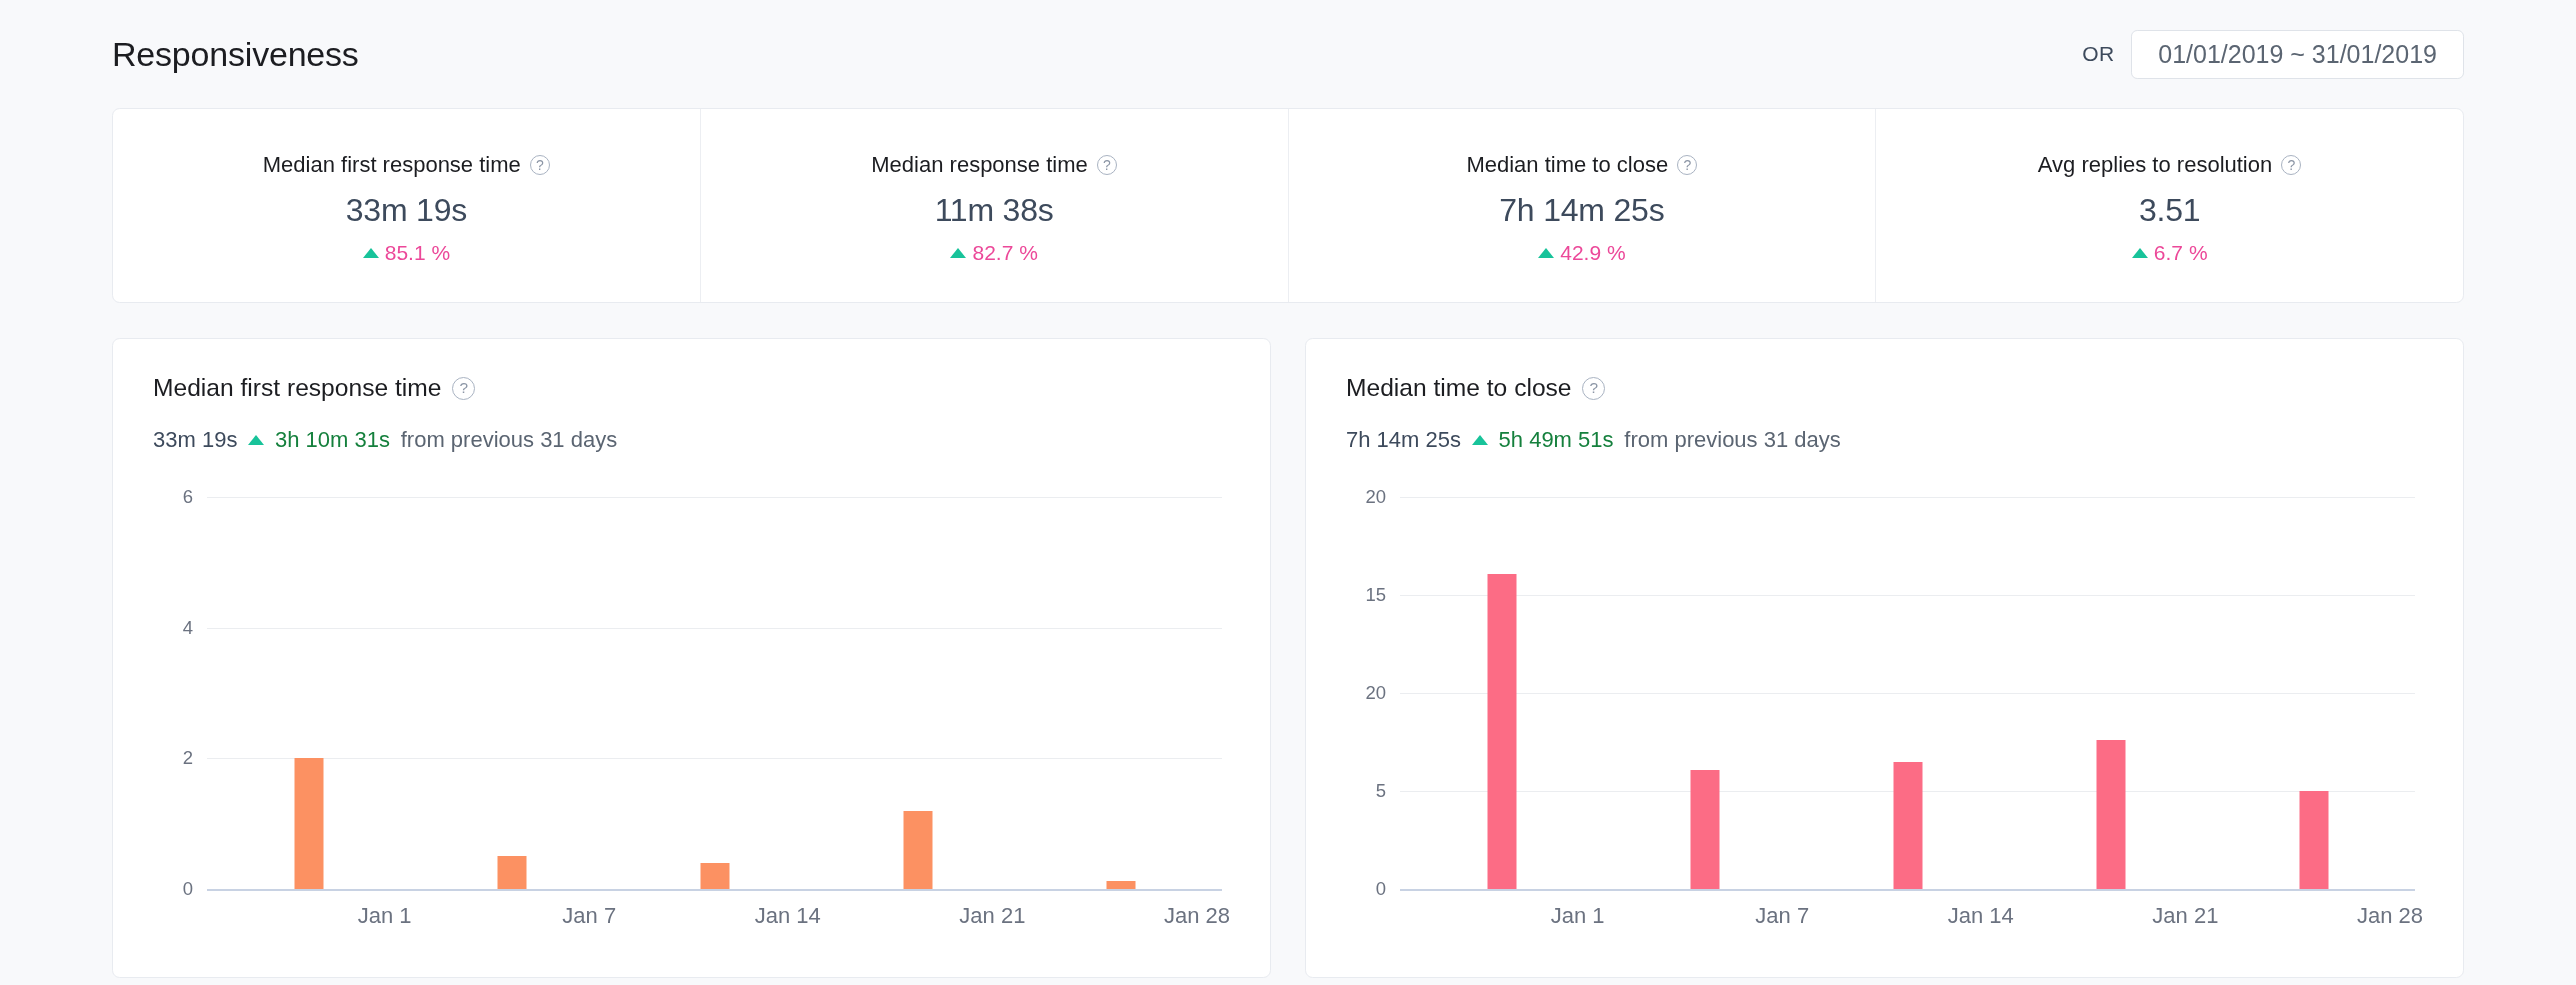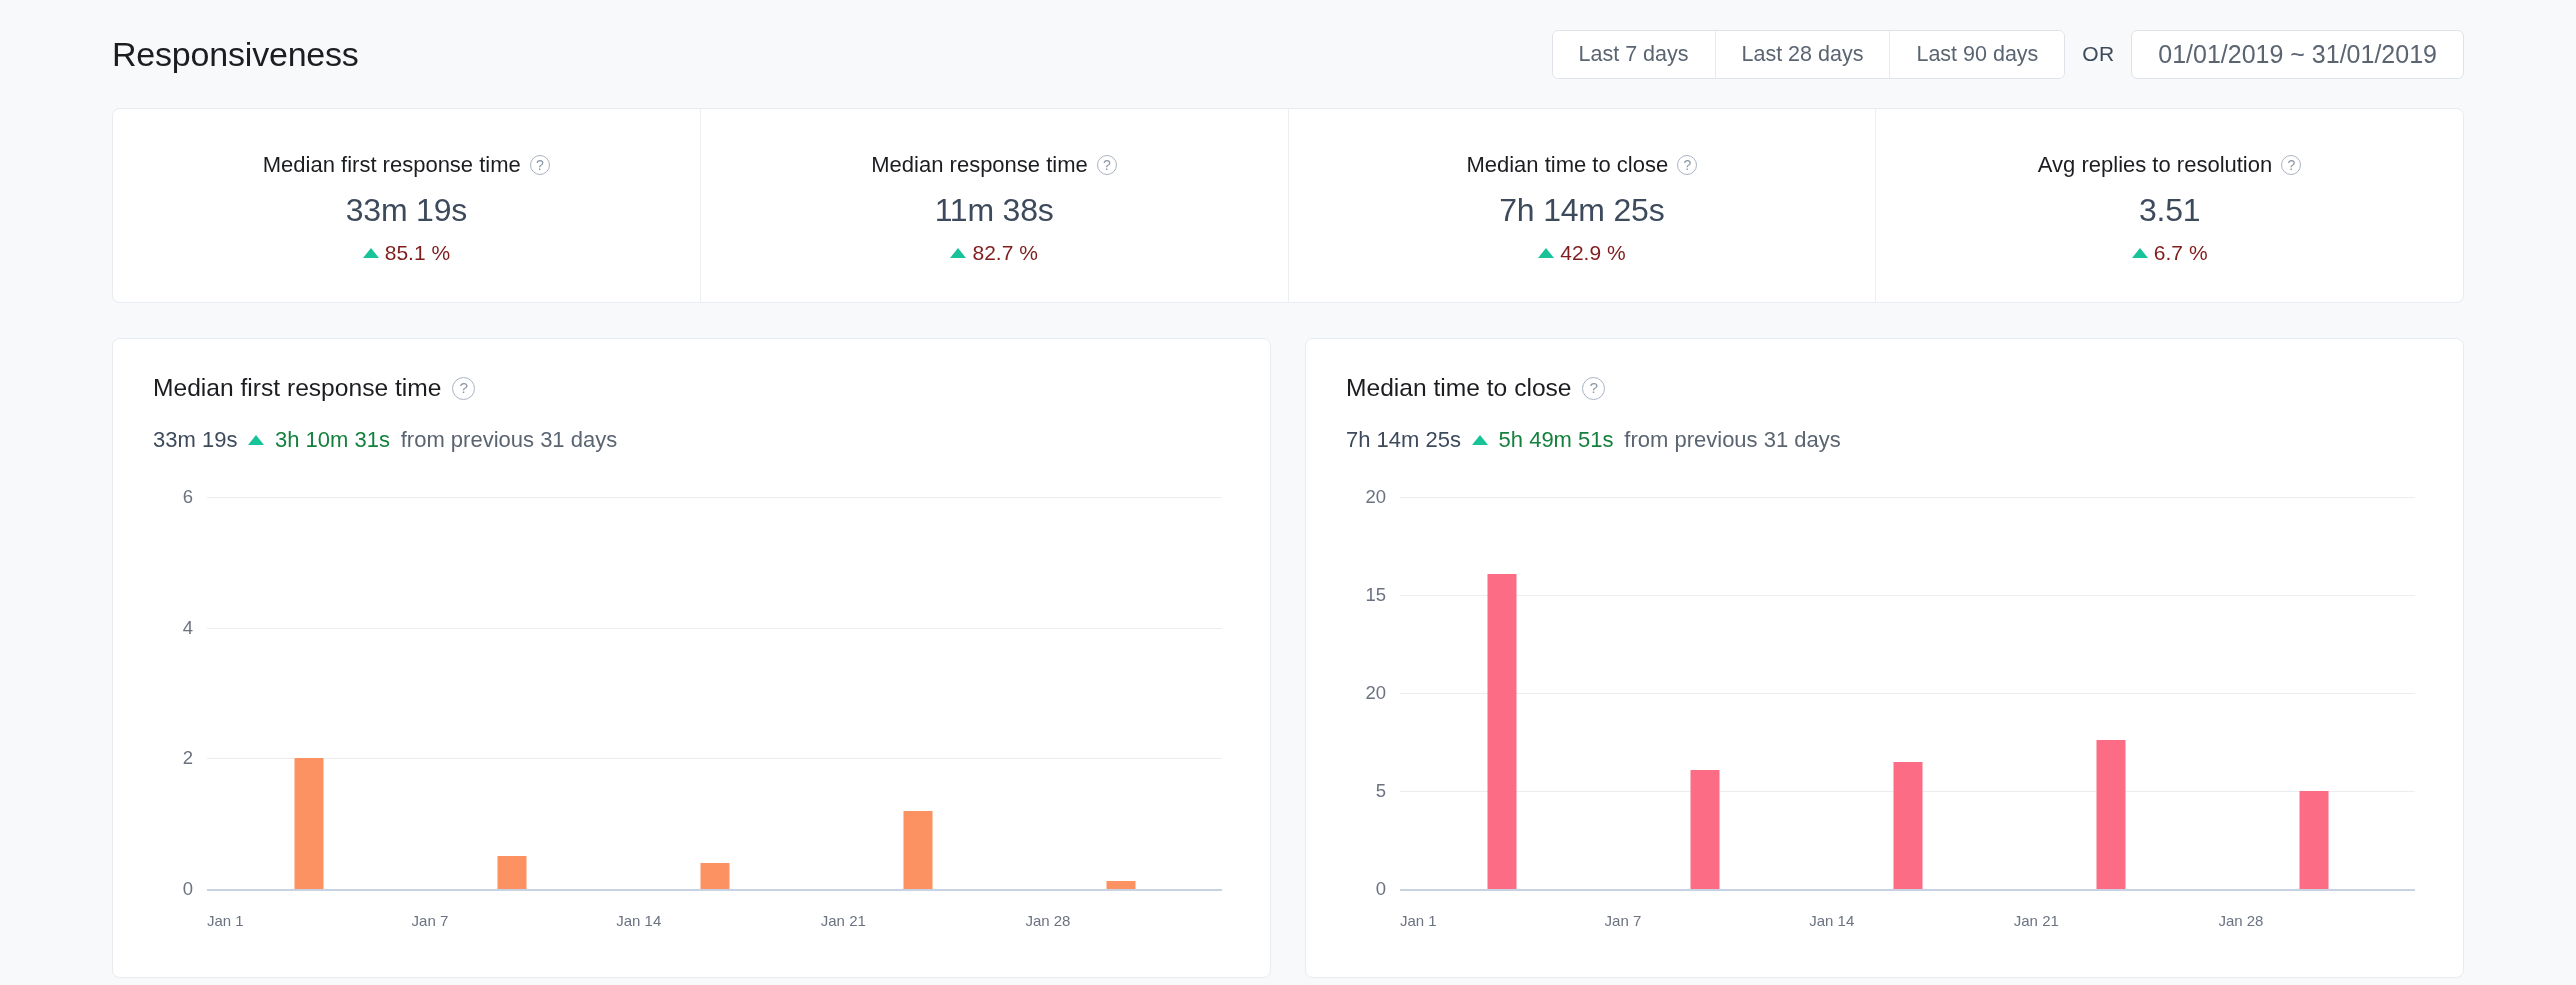--- a/index.html
+++ b/index.html
@@ -121,21 +121,21 @@
 
   .kpi-value {
     font-size: 32px;
     color: #3d4a5c;
     margin-bottom: 12.3px;
     letter-spacing: -0.2px;
   }
 
   .kpi-delta {
     font-size: 21px;
-    color: #7f1d1d;
+    color: #ec4899;
     display: flex;
     align-items: center;
     gap: 6.2px;
   }
 
   .help-icon {
     width: 20px;
     height: 20px;
     border: 1.2px solid #a9b3c2;
     border-radius: 50%;
@@ -262,39 +262,34 @@
 
   .x-labels {
     position: absolute;
     left: 54px; right: 0;
     bottom: 20px;
     display: flex;
   }
 
   .x-label {
     flex: 1;
-    text-align: left;
-    font-size: 15px;
+    text-align: right;
+    font-size: 22px;
     color: #6b7280;
   }
 </style>
 </head>
 <body>
 
 <div class="page">
 
   <div class="header">
     <div class="page-title">Responsiveness</div>
 
     <div class="range-controls">
-      <div class="segmented">
-        <button class="seg-btn">Last 7 days</button>
-        <button class="seg-btn">Last 28 days</button>
-        <button class="seg-btn">Last 90 days</button>
-      </div>
       <div class="or-label">OR</div>
       <div class="date-input">01/01/2019 ~ 31/01/2019</div>
     </div>
   </div>
 
   <div class="kpi-row">
 
     <div class="kpi-card">
       <div class="kpi-label">
         <span>Median first response time</span>

